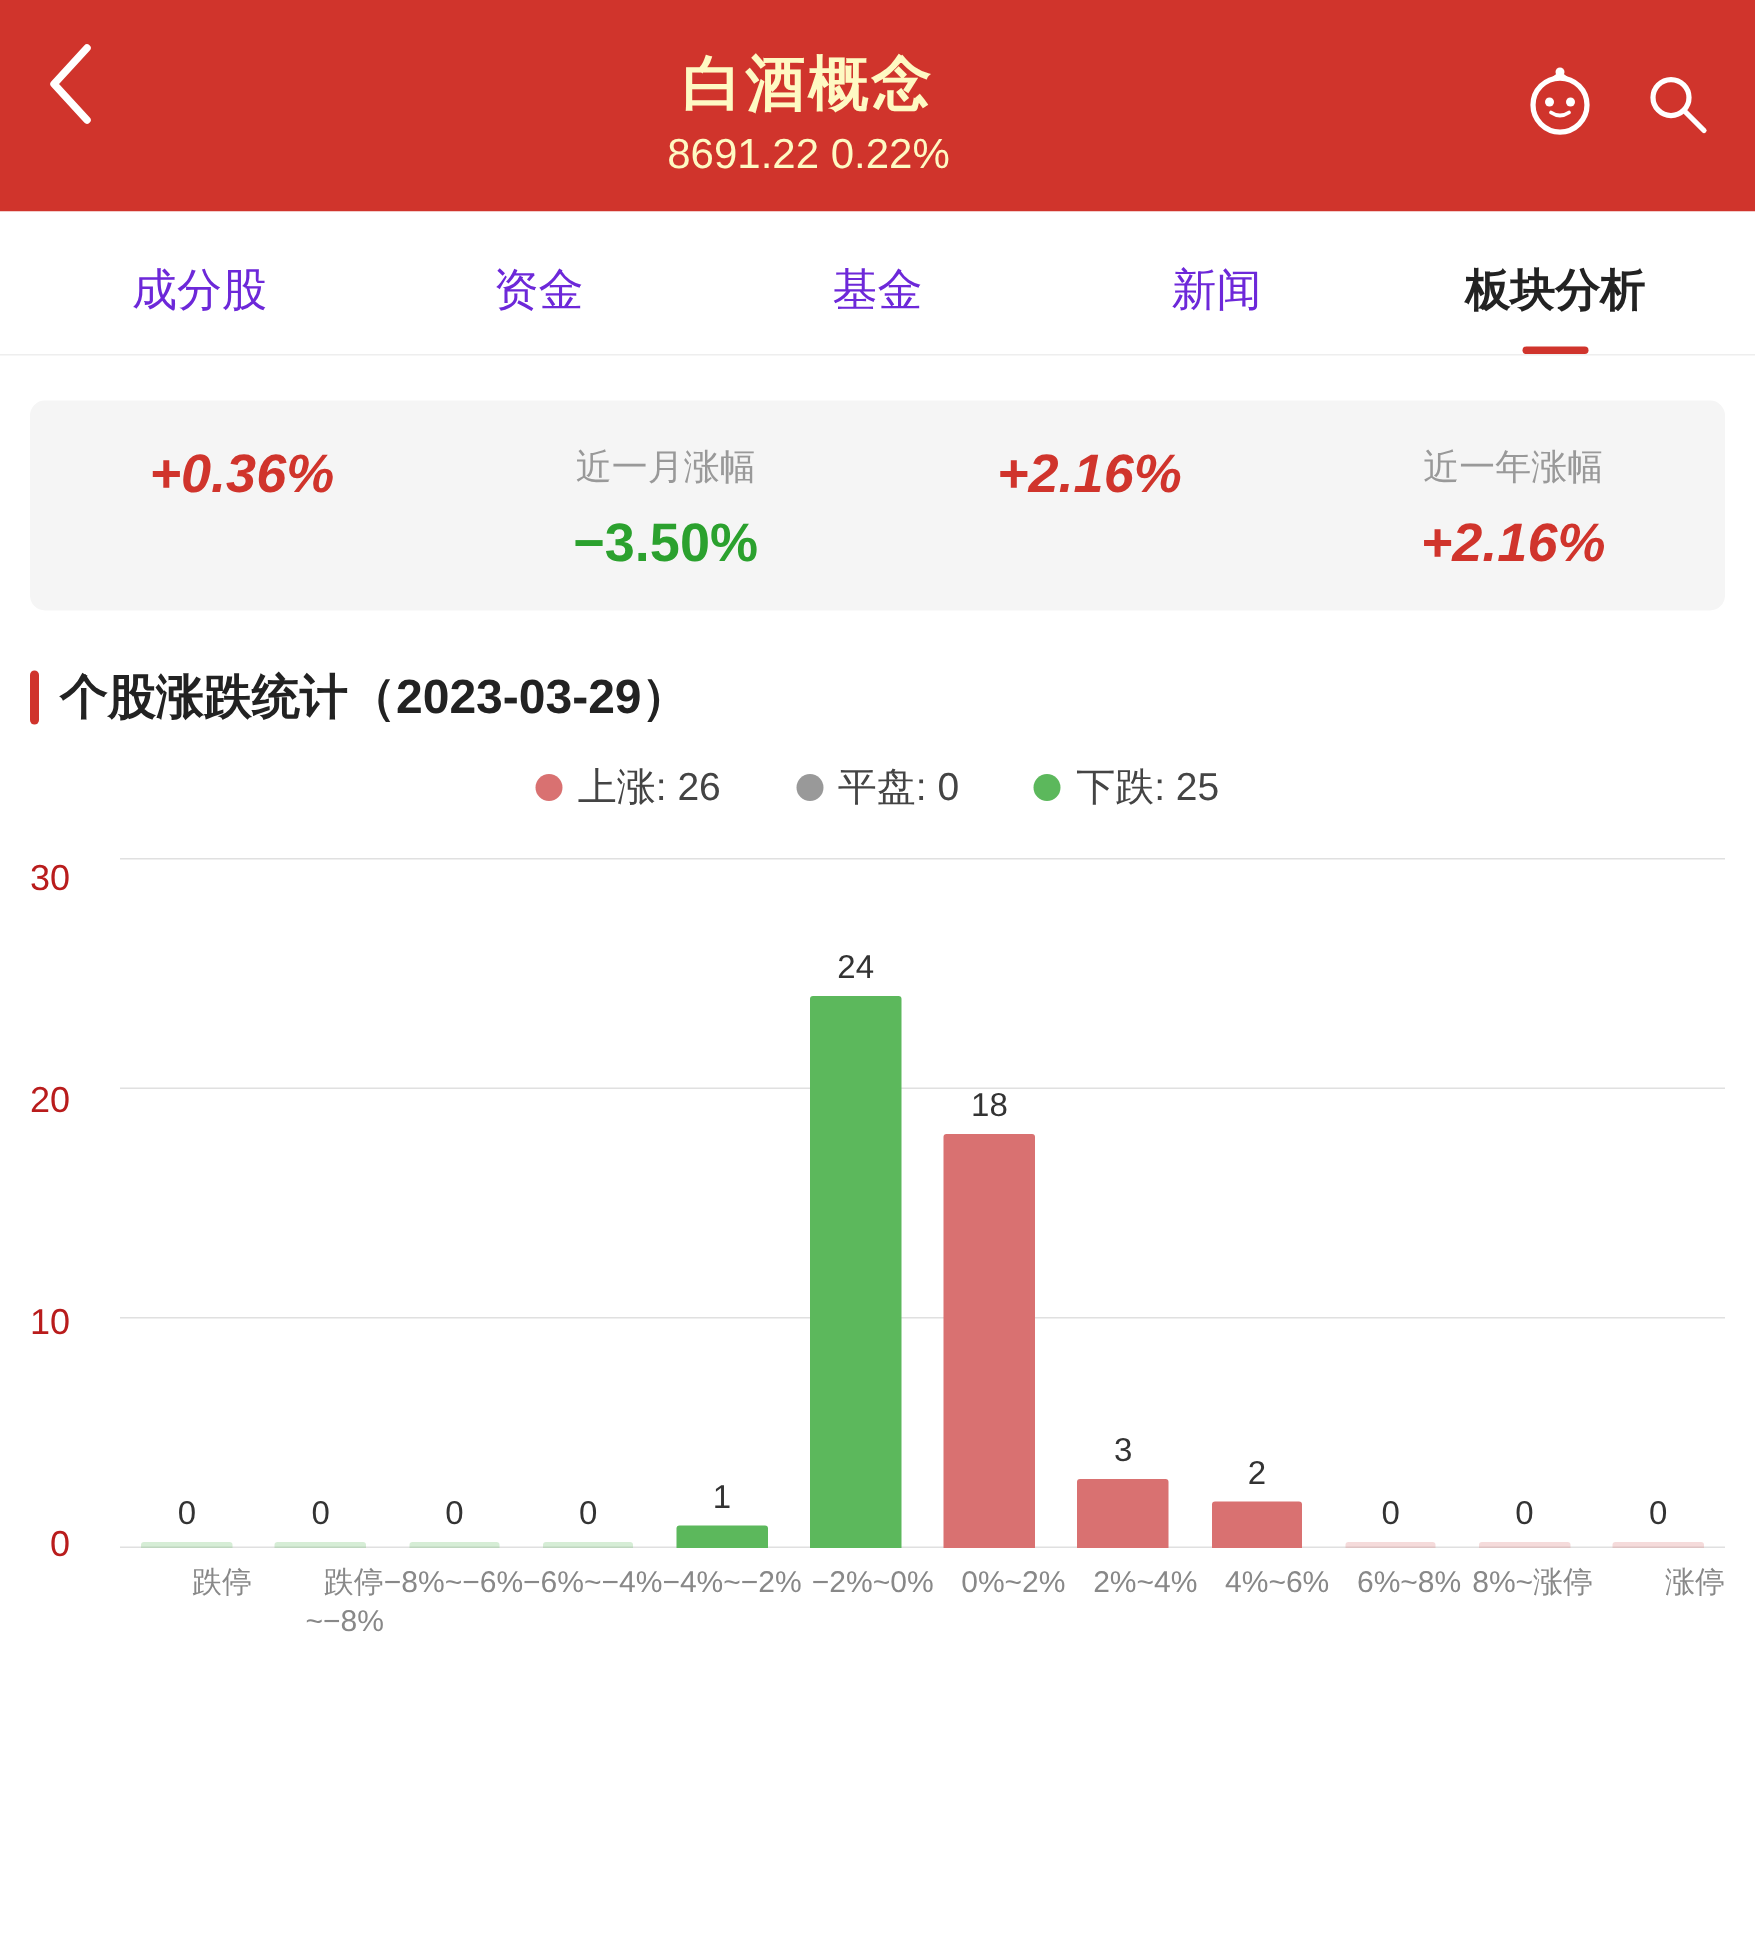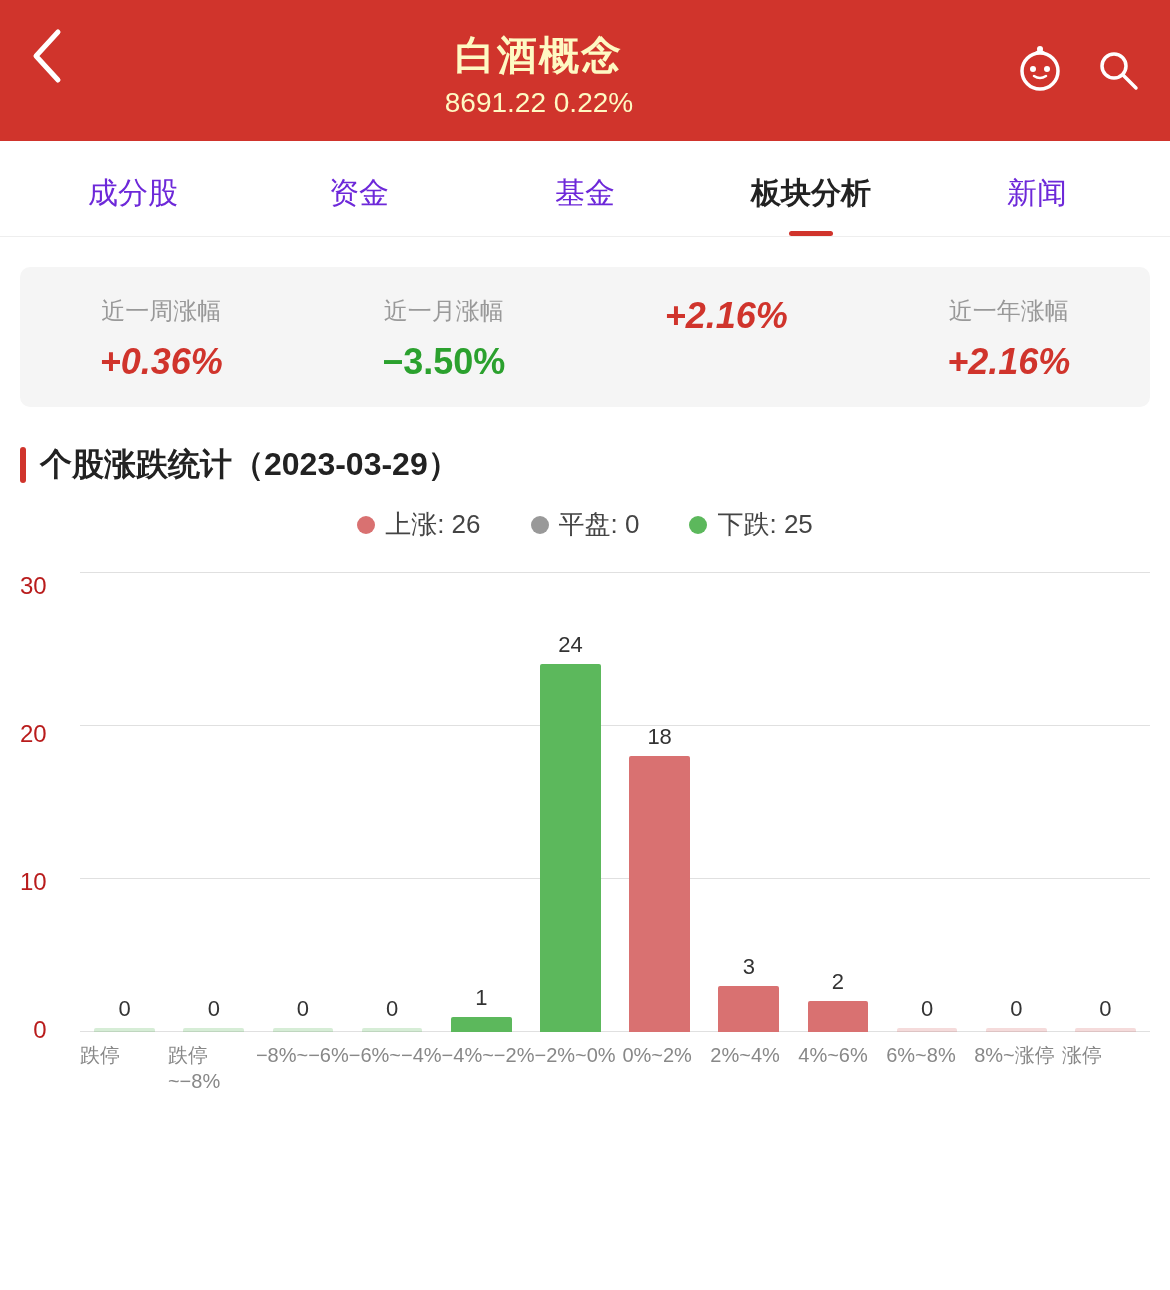--- a/index.html
+++ b/index.html
@@ -184,21 +184,21 @@
     }
     .bar.red { background: #d97171; }
     .bar.green { background: #5cb85c; }
 
     .x-axis {
       display: flex;
       gap: 0;
     }
     .x-label {
       flex: 1;
-      text-align: left;
+      text-align: right;
       font-size: 20px;
       color: #888;
       padding-top: 10px;
       line-height: 1.3;
     }
   </style>
 </head>
 <body>
 
 <div class="header">
@@ -230,27 +230,26 @@
         <line x1="29" y1="29" x2="42" y2="42" stroke="white" stroke-width="3.5" stroke-linecap="round"></line>
       </svg>
     </span>
   </div>
 </div>
 
 <div class="tabs">
   <div class="tab">成分股</div>
   <div class="tab">资金</div>
   <div class="tab">基金</div>
+  <div class="tab">新闻</div>
   <div class="tab active">板块分析</div>
-  <div class="tab">新闻</div>
 </div>
 
 <div class="stats-row">
   <div class="stat-item">
-    <div class="stat-label">近一周涨幅</div>
     <div class="stat-value red">+0.36%</div>
   </div>
   <div class="stat-item">
     <div class="stat-label">近一月涨幅</div>
     <div class="stat-value green">−3.50%</div>
   </div>
   <div class="stat-item">
     <div class="stat-value red">+2.16%</div>
   </div>
   <div class="stat-item">

